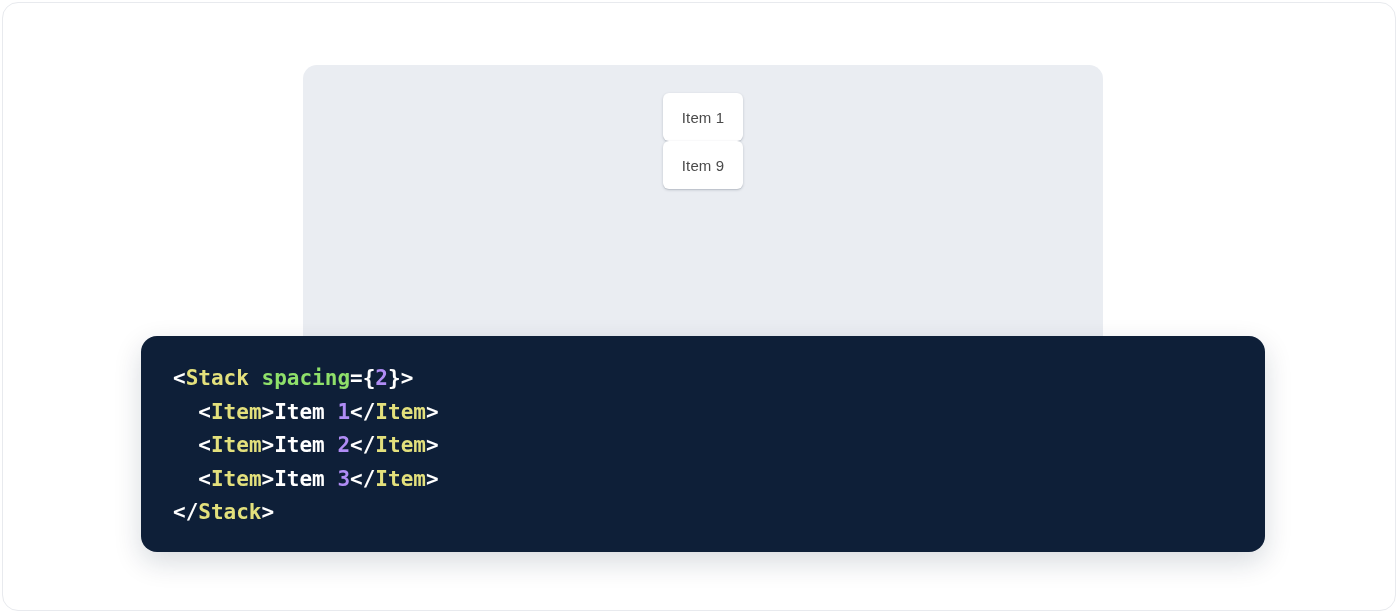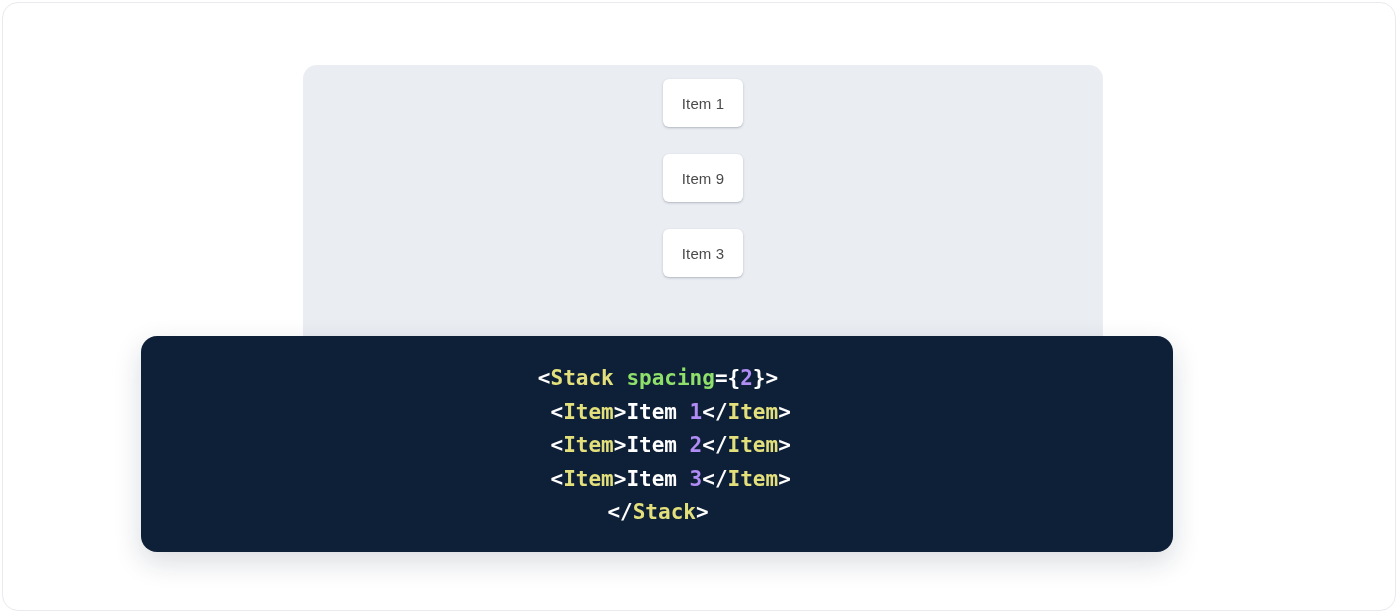--- a/index.html
+++ b/index.html
@@ -41,22 +41,21 @@
   }
 
   .stack {
     position: absolute;
     left: 0;
     top: 0;
     width: 800px;
     display: flex;
     flex-direction: column;
     align-items: center;
-    padding-top: 14px;
-    gap: 27px;
+    padding-top: 28px;
     box-sizing: border-box;
   }
 
   .stack-item {
     width: 80px;
     height: 48px;
     background: #ffffff;
     border-radius: 6px;
     box-shadow: 0 1px 3px rgba(30, 40, 60, 0.18),
                 0 1px 1px rgba(30, 40, 60, 0.10);
@@ -68,28 +67,27 @@
     font-family: "Liberation Sans", sans-serif;
     letter-spacing: 0.1px;
     box-sizing: border-box;
   }
 
   
   .code-block {
     position: absolute;
     left: 138px;
     top: 333px;
-    width: 1032px;
+    width: 1124px;
     height: 216px;
     background: #0e1f38;
     border-radius: 16px;
     box-sizing: border-box;
     padding: 26px 30px 37px 32px;
     box-shadow: 0 10px 28px rgba(14, 31, 56, 0.16);
-    text-align: center;
   }
 
   .code-pre {
     margin: 0;
     font-family: "DejaVu Sans Mono", "Liberation Mono", monospace;
     font-size: 21px;
     line-height: 33.6px;
     white-space: pre;
     color: #ffffff;
     font-weight: 700;
@@ -106,21 +104,20 @@
 </style>
 </head>
 <body>
 
 <div class="page-card">
 
   <div class="preview-panel">
     <div class="stack">
       <div class="stack-item">Item 1</div>
       <div class="stack-item">Item 9</div>
-      <div class="stack-item">Item 3</div>
     </div>
   </div>
 
   <div class="code-block">
     <pre class="code-pre"><code id="code-root"><span class="code-line"><span class="tok-punct">&lt;</span><span class="tok-tag">Stack</span><span class="tok-text"> </span><span class="tok-attr">spacing</span><span class="tok-punct">={</span><span class="tok-num">2</span><span class="tok-punct">}&gt;</span></span><span class="code-line"><span>  </span><span class="tok-punct">&lt;</span><span class="tok-tag">Item</span><span class="tok-punct">&gt;</span><span class="tok-text">Item </span><span class="tok-num">1</span><span class="tok-punct">&lt;/</span><span class="tok-tag">Item</span><span class="tok-punct">&gt;</span></span><span class="code-line"><span>  </span><span class="tok-punct">&lt;</span><span class="tok-tag">Item</span><span class="tok-punct">&gt;</span><span class="tok-text">Item </span><span class="tok-num">2</span><span class="tok-punct">&lt;/</span><span class="tok-tag">Item</span><span class="tok-punct">&gt;</span></span><span class="code-line"><span>  </span><span class="tok-punct">&lt;</span><span class="tok-tag">Item</span><span class="tok-punct">&gt;</span><span class="tok-text">Item </span><span class="tok-num">3</span><span class="tok-punct">&lt;/</span><span class="tok-tag">Item</span><span class="tok-punct">&gt;</span></span><span class="code-line"><span class="tok-punct">&lt;/</span><span class="tok-tag">Stack</span><span class="tok-punct">&gt;</span></span></code></pre>
   </div>
 
 </div>
 
 </body></html>

